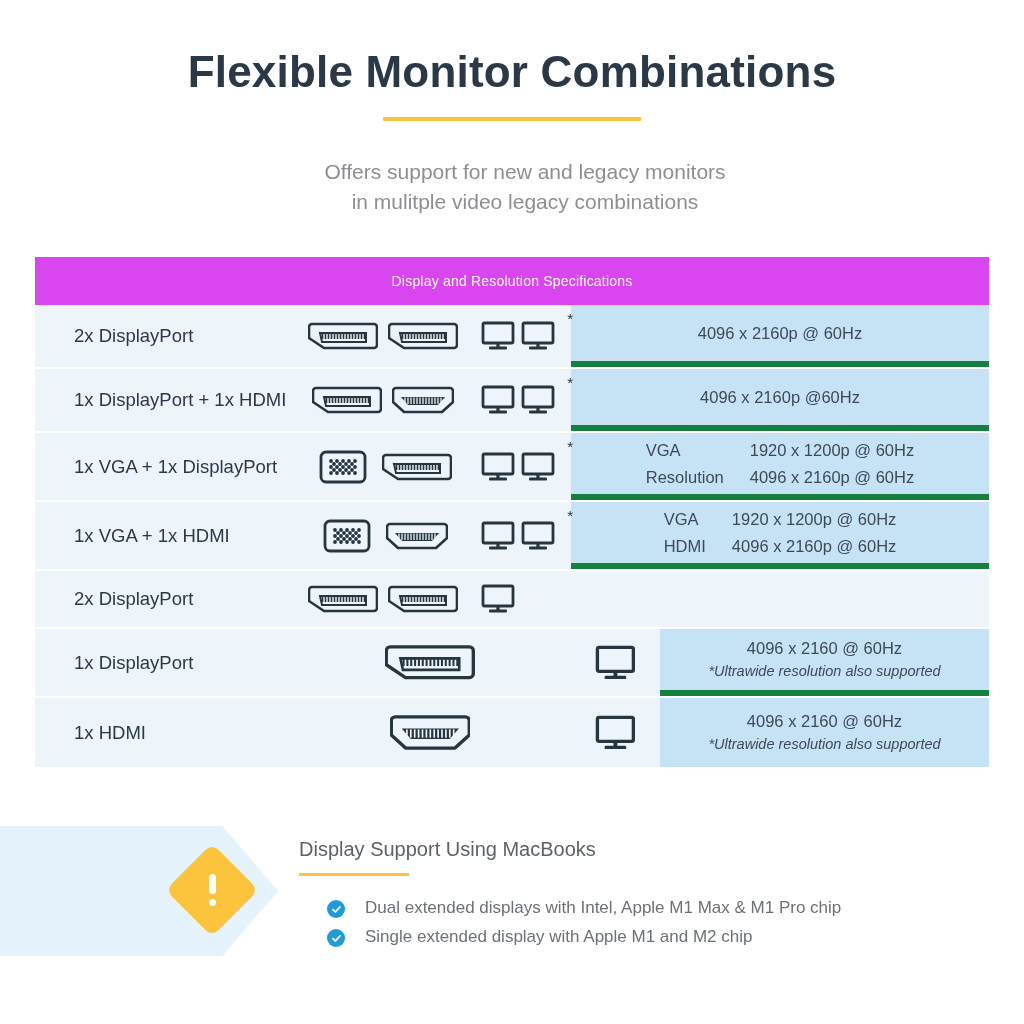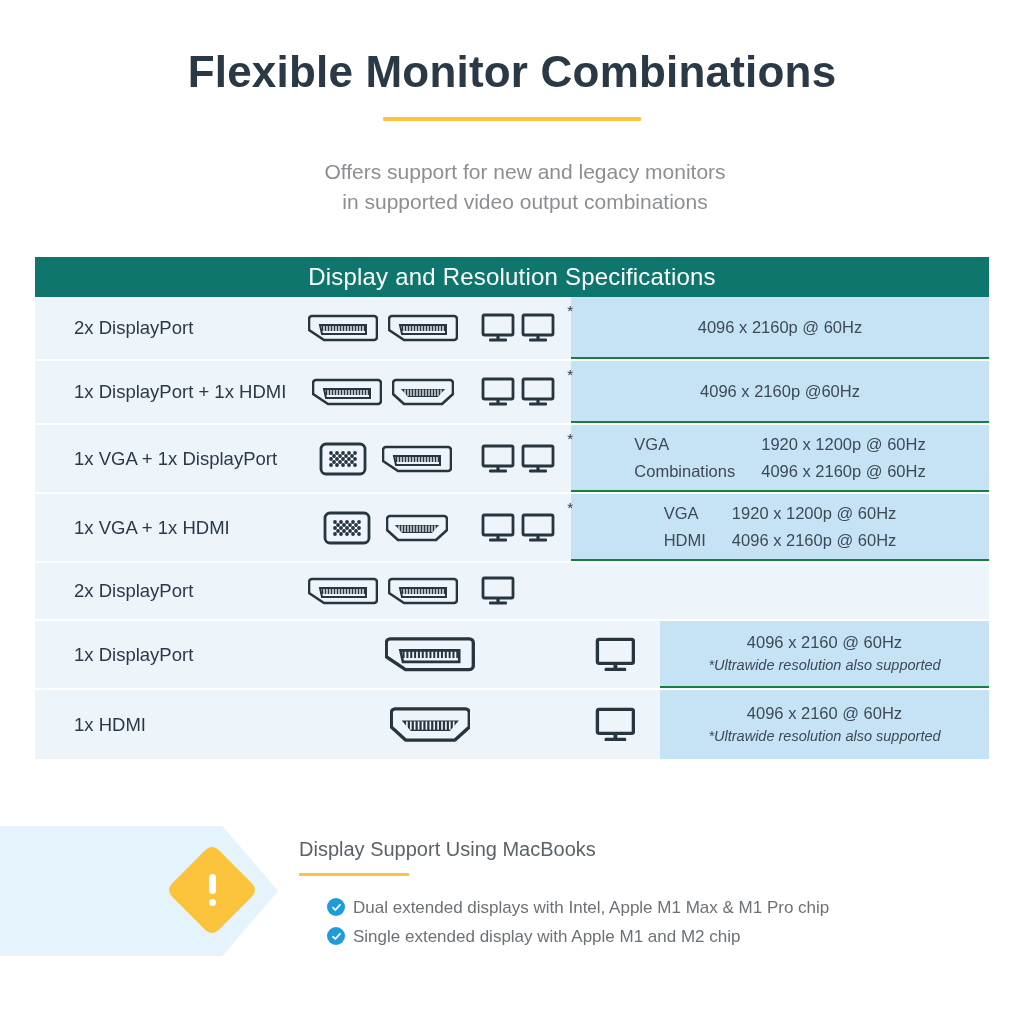--- a/index.html
+++ b/index.html
@@ -35,25 +35,25 @@
     padding-left: 26px;
   }
 
   
   .table {
     position: absolute;
     left: 35px; top: 257px;
     width: 954px;
   }
   .table-head {
-    background: #0f766e;
+    background: #d946ef;
     color: #ffffff;
-    height: 40px;
+    height: 48px;
     display: flex; align-items: center; justify-content: center;
-    font-size: 24px;
+    font-size: 14px;
     letter-spacing: .2px;
   }
   .rows { position: relative; }
   .row {
     display: flex;
     position: relative;
     background: #edf5fb;
     border-bottom: 2px solid #ffffff;
   }
   .row:last-child { border-bottom: none; }
@@ -73,21 +73,21 @@
     width: 96px;
     display: flex; align-items: center; justify-content: flex-start;
     padding-left: 6px;
     gap: 6px;
     position: relative;
   }
   .cell-res {
     flex: 1;
     background: #c6e3f5;
     display: flex; align-items: center; justify-content: center;
-    border-bottom: 2px solid #15803d;
+    border-bottom: 6px solid #15803d;
     margin: -0px 0 -0px 0;
   }
   .row:last-child .cell-res { border-bottom: none; }
 
   .res-center {
     font-size: 16.5px; color: #3d4a56; text-align: center;
     line-height: 1.5;
   }
   .res-pairs {
     display: flex; gap: 26px; align-items: center;
@@ -132,41 +132,41 @@
     display: flex; flex-direction: column; align-items: center; justify-content: center;
     gap: 5px;
   }
   .warn-bar { width: 7px; height: 20px; background: #ffffff; border-radius: 4px; }
   .warn-dot { width: 7px; height: 7px; background: #ffffff; border-radius: 50%; }
 
   .callout-body { position: absolute; left: 299px; top: 12px; }
   .callout-title { font-size: 20px; color: #5b6268; font-weight: 400; }
   .callout-rule { width: 110px; height: 3px; background: #fbc43c; margin-top: 12px; }
   .bullets { margin-top: 22px; display: flex; flex-direction: column; gap: 9px; }
-  .bullet { display: flex; align-items: flex-start; gap: 8px; padding-left: 28px; }
+  .bullet { display: flex; align-items: flex-end; gap: 20px; padding-left: 28px; }
   .check {
     width: 18px; height: 18px; border-radius: 50%;
     background: #1f9bd8;
     display: flex; align-items: center; justify-content: center;
     flex: 0 0 auto;
   }
   .check svg { display: block; }
   .bullet-text { font-size: 17px; color: #6b7176; }
 </style>
 </head>
 <body>
 
 <div class="page">
 
   <div class="hero">
     <div class="hero-title">Flexible Monitor Combinations</div>
     <div class="hero-rule"></div>
     <div class="hero-sub">
       <div>Offers support for new and legacy monitors</div>
-      <div>in supported video output combinations</div>
+      <div>in mulitple video legacy combinations</div>
     </div>
   </div>
 
   <div class="table">
     <div class="table-head">Display and Resolution Specifications</div>
     <div class="rows" id="rows-host">
         <div class="row h-b">
           <div class="cell-name">2x DisplayPort</div>
           <div class="cell-conn">
             <svg class="icn" width="70" height="30" viewBox="0 0 70 30">
@@ -357,21 +357,21 @@
     <rect x="2" y="2" width="30" height="20" rx="1.5" fill="none" stroke="#27353f" stroke-width="2.8"></rect>
     <rect x="15.4" y="22" width="3.2" height="4" fill="#27353f"></rect>
     <rect x="8" y="25.6" width="18" height="2.8" rx="1" fill="#27353f"></rect>
   </svg>
             <span class="star" style="right:-2px;top:6px;">*</span>
           </div>
           <div class="cell-res">
             <div class="res-pairs">
               <div class="labels">
                 <div>VGA</div>
-                <div>Combinations</div>
+                <div>Resolution</div>
               </div>
               <div class="values">
                 <div>1920 x 1200p @ 60Hz</div>
                 <div>4096 x 2160p @ 60Hz</div>
               </div>
             </div>
           </div>
         </div>
         <div class="row h-c">
           <div class="cell-name">1x VGA + 1x HDMI</div>

